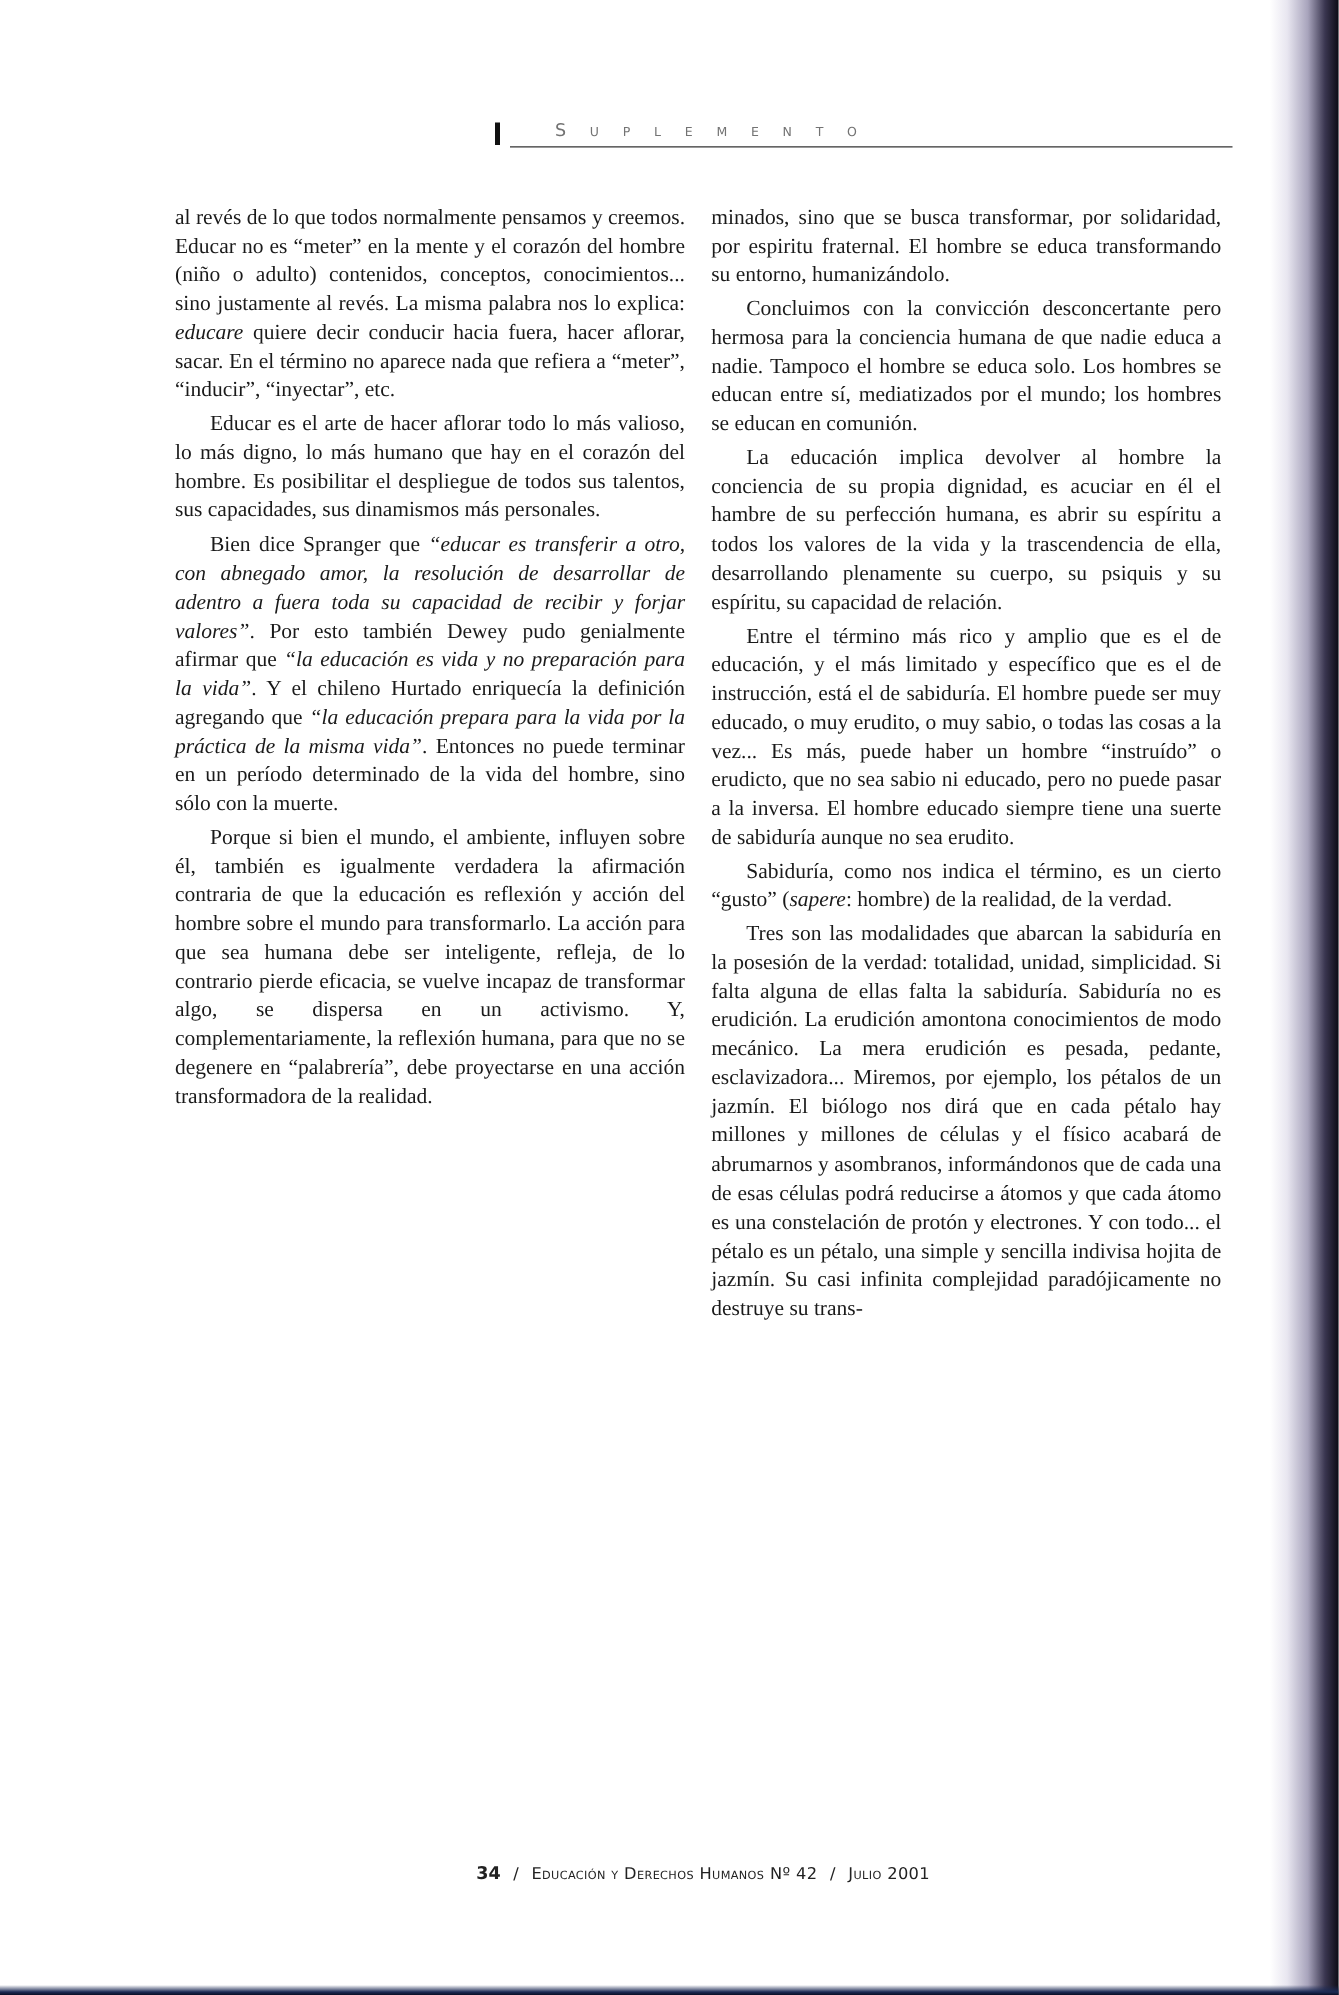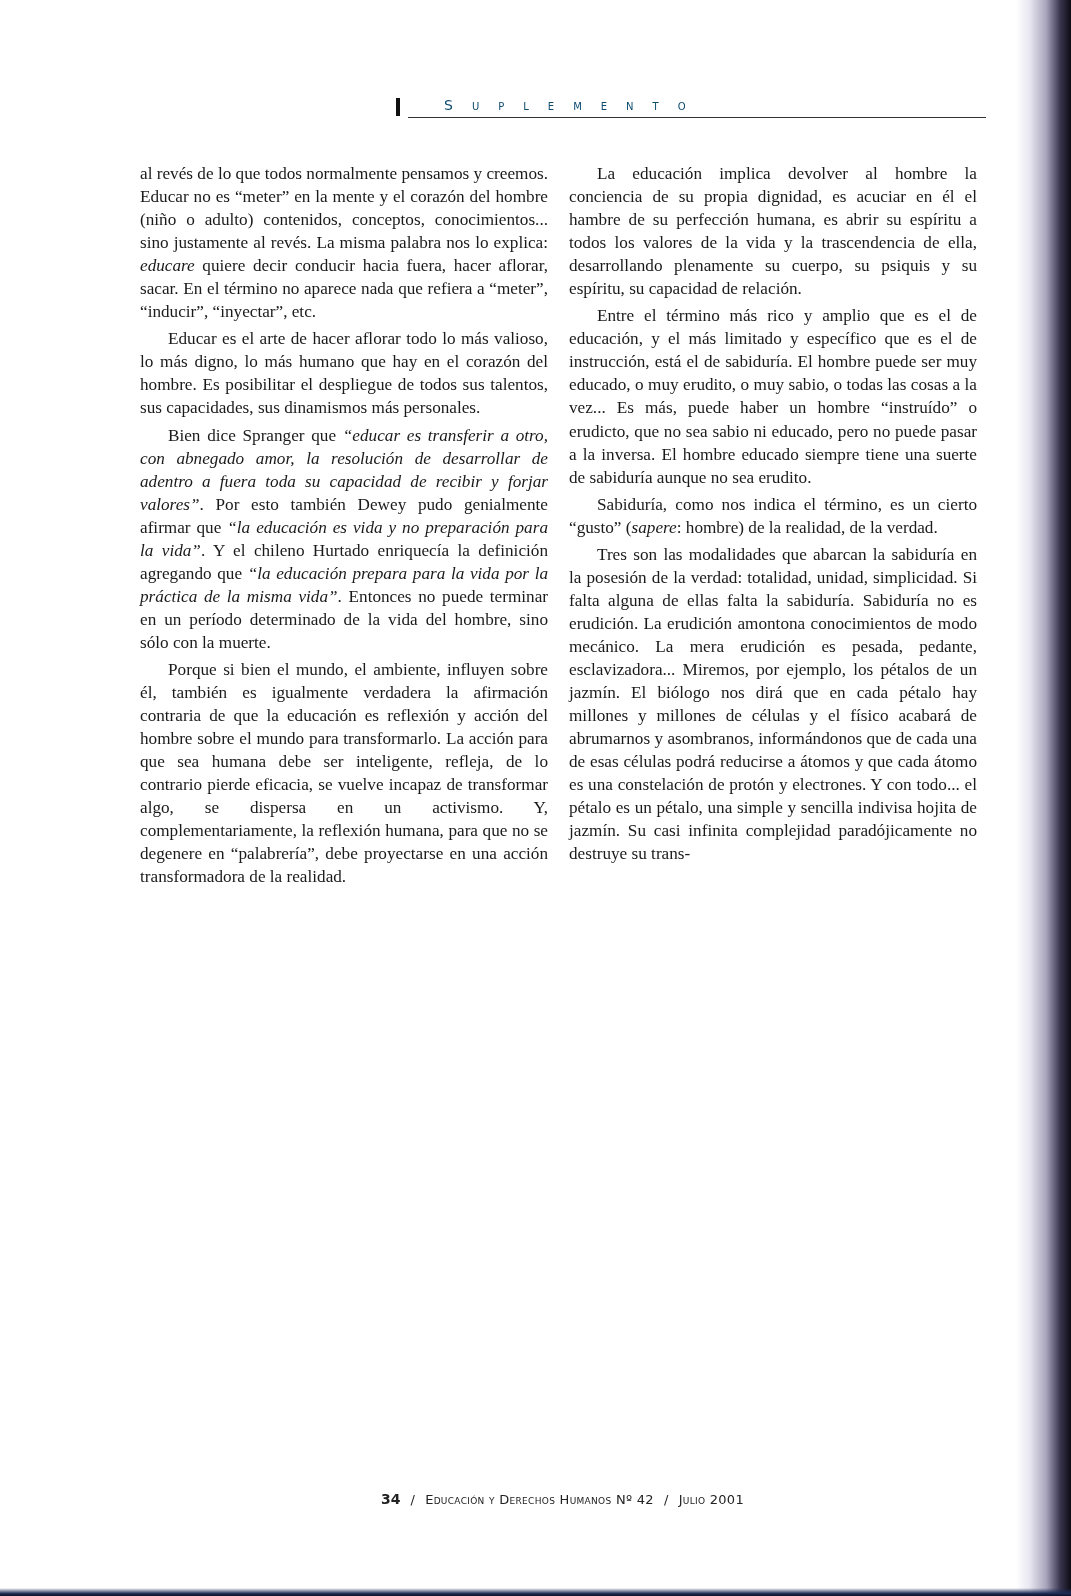--- a/index.html
+++ b/index.html
@@ -63,21 +63,21 @@
       height: 1px;
       background: #333;
     }
     .header-title {
       position: absolute;
       left: 48px;
       top: 0px;
       font-family: "DejaVu Sans", sans-serif;
       font-size: 14px;
       letter-spacing: 19px;
-      color: #0c4a6e;
+      color: #737373;
       font-variant: small-caps;
       line-height: 18px;
       text-align: center;
     }
     
     .column {
       position: absolute;
       top: 158px;
       width: 416px;
       font-size: 17.2px;
@@ -134,20 +134,22 @@
     <div class="header-rule"></div>
   </div>
 
   <div class="column col-left" id="col-left">
       <p class="no-indent"><span>al revés de lo que todos normalmente pensamos y creemos.  Educar no es “meter” en la mente y el corazón del hombre (niño o adulto) contenidos, conceptos, conocimientos... sino justamente al revés.  La misma palabra nos lo explica: </span><em>educare</em><span> quiere decir conducir hacia fuera, hacer aflorar, sacar.  En el término no aparece nada que refiera a “meter”, “inducir”, “inyectar”, etc.</span></p>
       <p><span>Educar es el arte de hacer aflorar todo lo más valioso, lo más digno, lo más humano que hay en el corazón del hombre.  Es posibilitar el despliegue de todos sus talentos, sus capacidades, sus dinamismos más personales.</span></p>
       <p><span>Bien dice Spranger que </span><em>“educar es transferir a otro, con abnegado amor, la resolución de desarrollar de adentro a fuera toda su capacidad de recibir y forjar valores”</em><span>.  Por esto también Dewey pudo genialmente afirmar que </span><em>“la educación es vida y no preparación para la vida”</em><span>. Y el chileno Hurtado enriquecía la definición agregando que </span><em>“la educación prepara para la vida por la práctica de la misma vida”</em><span>. Entonces no puede terminar en un período determinado de la vida del hombre, sino sólo con la muerte.</span></p>
       <p><span>Porque si bien el mundo, el ambiente, influyen sobre él, también es igualmente verdadera la afirmación contraria de que la educación es reflexión y acción del hombre sobre el mundo para transformarlo. La acción para que sea humana debe ser inteligente, refleja, de lo contrario pierde eficacia, se vuelve incapaz de transformar algo, se dispersa en un activismo. Y, complementariamente, la reflexión humana, para que no se degenere en “palabrería”, debe proyectarse en una acción transformadora de la realidad.</span></p>
     </div>
   <div class="column col-right" id="col-right">
+      <p class="no-indent"><span>minados, sino que se busca transformar, por solidaridad, por espiritu fraternal.  El hombre se educa transformando su entorno, humanizándolo.</span></p>
+      <p><span>Concluimos con la convicción desconcertante pero hermosa para la conciencia humana de que nadie educa a nadie.  Tampoco el hombre se educa solo.  Los hombres se educan entre sí, mediatizados por el mundo; los hombres se educan en comunión.</span></p>
       <p><span>La educación implica devolver al hombre la conciencia de su propia dignidad, es acuciar en él el hambre de su perfección humana, es abrir su espíritu a todos los valores de la vida y la trascendencia de ella, desarrollando plenamente su cuerpo, su psiquis y su espíritu, su capacidad de relación.</span></p>
       <p><span>Entre el término más rico y amplio que es el de educación, y el más limitado y específico que es el de instrucción, está el de sabiduría. El hombre puede ser muy educado,  o muy erudito, o muy sabio, o todas las cosas a la vez...  Es más, puede haber un hombre “instruído” o erudicto, que no sea sabio ni educado, pero no puede pasar a la inversa. El hombre educado siempre tiene una suerte de sabiduría aunque no sea erudito.</span></p>
       <p><span>Sabiduría, como nos indica el término, es un cierto “gusto” (</span><em>sapere</em><span>: hombre) de la realidad, de la verdad.</span></p>
       <p><span>Tres son las modalidades que abarcan la sabiduría en la posesión de la verdad: totalidad, unidad, simplicidad.  Si falta alguna de ellas falta la sabiduría. Sabiduría no es erudición. La erudición amontona conocimientos de modo mecánico. La mera erudición es pesada, pedante, esclavizadora... Miremos, por ejemplo, los pétalos de un jazmín. El biólogo nos dirá que en cada pétalo hay millones y millones de células y el físico acabará de abrumarnos y asombranos, informándonos que de cada una de esas células podrá reducirse a átomos y que cada átomo es una constelación de protón y electrones.  Y con todo... el pétalo es un pétalo, una simple y sencilla indivisa hojita de jazmín.  Su casi infinita complejidad paradójicamente no destruye su trans-</span></p>
     </div>
 
   <div class="footer">
     <span class="page-num">34</span>
     <span class="sep">/</span>
     <span class="pub">Educación y Derechos Humanos Nº 42</span>

